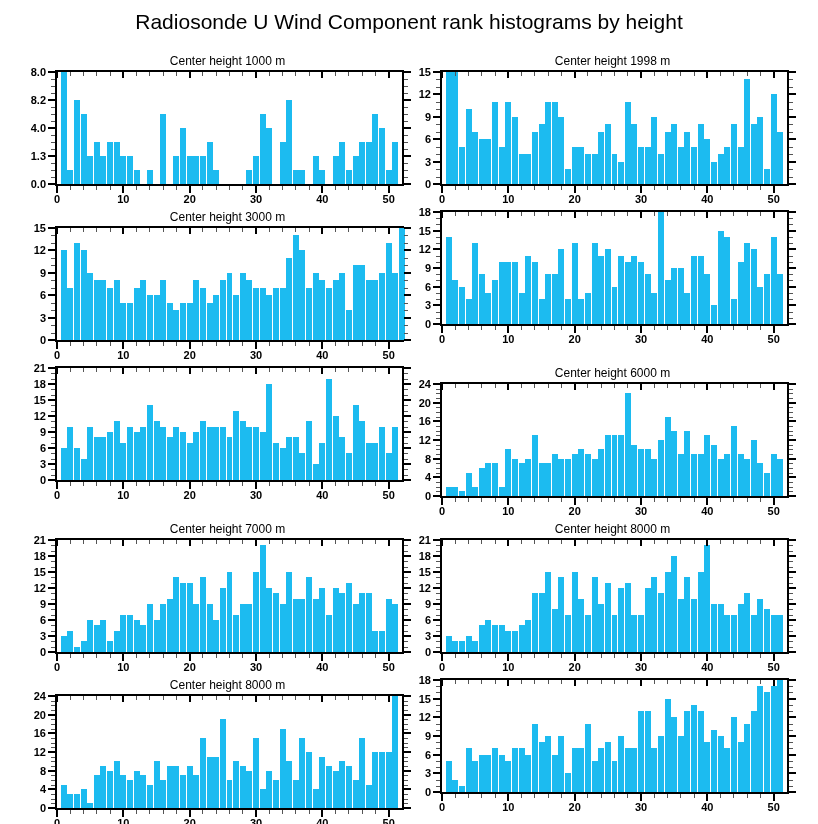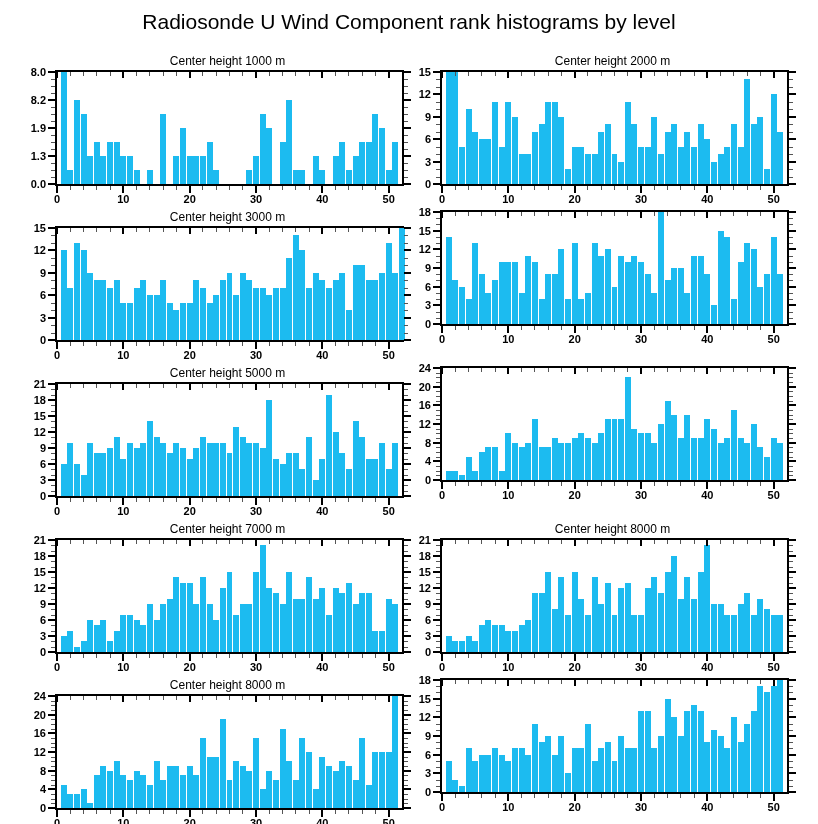--- a/index.html
+++ b/index.html
@@ -43,21 +43,21 @@
   }
   .ylabel {
     position:absolute; right:calc(100% + 11px); transform:translateY(50%);
     font-size:11px; font-weight:bold; color:#000; white-space:nowrap;
   }
 </style>
 </head>
 <body>
 
 <div class="page">
-  <div class="main-title">Radiosonde U Wind Component rank histograms by level</div>
+  <div class="main-title">Radiosonde U Wind Component rank histograms by height</div>
   <div class="grid">
 
     <div class="panel">
       <div class="panel-title">Center height 1000 m</div>
       <div class="plotwrap">
           <div class="bar" style="left: 1.05769%; width: 1.73077%; height: 100%;"></div>
           <div class="bar" style="left: 2.98077%; width: 1.73077%; height: 12.5%;"></div>
           <div class="bar" style="left: 4.90385%; width: 1.73077%; height: 75%;"></div>
           <div class="bar" style="left: 6.82692%; width: 1.73077%; height: 62.5%;"></div>
           <div class="bar" style="left: 8.75%; width: 1.73077%; height: 25%;"></div>
@@ -184,28 +184,28 @@
           <div class="yt-minor-l" style="bottom: calc(81.25% - 1px);"></div>
           <div class="yt-minor-r" style="bottom: calc(81.25% - 1px);"></div>
           <div class="yt-minor-l" style="bottom: calc(87.5% - 1px);"></div>
           <div class="yt-minor-r" style="bottom: calc(87.5% - 1px);"></div>
           <div class="yt-minor-l" style="bottom: calc(93.75% - 1px);"></div>
           <div class="yt-minor-r" style="bottom: calc(93.75% - 1px);"></div>
           <div class="yt-major-l" style="bottom: calc(100% - 1px);"></div>
           <div class="yt-major-r" style="bottom: calc(100% - 1px);"></div>
           <div class="ylabel" style="bottom: 0%;">0.0</div>
           <div class="ylabel" style="bottom: 25%;">1.3</div>
-          <div class="ylabel" style="bottom: 50%;">1.9</div>
+          <div class="ylabel" style="bottom: 50%;">4.0</div>
           <div class="ylabel" style="bottom: 75%;">8.2</div>
           <div class="ylabel" style="bottom: 100%;">8.0</div>
         </div>
     </div>
 
     <div class="panel">
-      <div class="panel-title">Center height 2000 m</div>
+      <div class="panel-title">Center height 1998 m</div>
       <div class="plotwrap">
           <div class="bar" style="left: 1.05769%; width: 1.73077%; height: 100%;"></div>
           <div class="bar" style="left: 2.98077%; width: 1.73077%; height: 100%;"></div>
           <div class="bar" style="left: 4.90385%; width: 1.73077%; height: 33.3333%;"></div>
           <div class="bar" style="left: 6.82692%; width: 1.73077%; height: 66.6667%;"></div>
           <div class="bar" style="left: 8.75%; width: 1.73077%; height: 46.6667%;"></div>
           <div class="bar" style="left: 10.6731%; width: 1.73077%; height: 40%;"></div>
           <div class="bar" style="left: 12.5962%; width: 1.73077%; height: 40%;"></div>
           <div class="bar" style="left: 14.5192%; width: 1.73077%; height: 73.3333%;"></div>
           <div class="bar" style="left: 16.4423%; width: 1.73077%; height: 33.3333%;"></div>
@@ -657,21 +657,20 @@
           <div class="ylabel" style="bottom: 16.6667%;">3</div>
           <div class="ylabel" style="bottom: 33.3333%;">6</div>
           <div class="ylabel" style="bottom: 50%;">9</div>
           <div class="ylabel" style="bottom: 66.6667%;">12</div>
           <div class="ylabel" style="bottom: 83.3333%;">15</div>
           <div class="ylabel" style="bottom: 100%;">18</div>
         </div>
     </div>
 
     <div class="panel">
-      <div class="panel-title">Center height 5000 m</div>
       <div class="plotwrap">
           <div class="bar" style="left: 1.05769%; width: 1.73077%; height: 28.5714%;"></div>
           <div class="bar" style="left: 2.98077%; width: 1.73077%; height: 47.619%;"></div>
           <div class="bar" style="left: 4.90385%; width: 1.73077%; height: 28.5714%;"></div>
           <div class="bar" style="left: 6.82692%; width: 1.73077%; height: 19.0476%;"></div>
           <div class="bar" style="left: 8.75%; width: 1.73077%; height: 47.619%;"></div>
           <div class="bar" style="left: 10.6731%; width: 1.73077%; height: 38.0952%;"></div>
           <div class="bar" style="left: 12.5962%; width: 1.73077%; height: 38.0952%;"></div>
           <div class="bar" style="left: 14.5192%; width: 1.73077%; height: 42.8571%;"></div>
           <div class="bar" style="left: 16.4423%; width: 1.73077%; height: 52.381%;"></div>
@@ -824,20 +823,21 @@
           <div class="ylabel" style="bottom: 28.5714%;">6</div>
           <div class="ylabel" style="bottom: 42.8571%;">9</div>
           <div class="ylabel" style="bottom: 57.1429%;">12</div>
           <div class="ylabel" style="bottom: 71.4286%;">15</div>
           <div class="ylabel" style="bottom: 85.7143%;">18</div>
           <div class="ylabel" style="bottom: 100%;">21</div>
         </div>
     </div>
 
     <div class="panel">
+      <div class="panel-title">Center height 6000 m</div>
       <div class="plotwrap">
           <div class="bar" style="left: 1.05769%; width: 1.73077%; height: 8.33333%;"></div>
           <div class="bar" style="left: 2.98077%; width: 1.73077%; height: 8.33333%;"></div>
           <div class="bar" style="left: 4.90385%; width: 1.73077%; height: 4.16667%;"></div>
           <div class="bar" style="left: 6.82692%; width: 1.73077%; height: 20.8333%;"></div>
           <div class="bar" style="left: 8.75%; width: 1.73077%; height: 8.33333%;"></div>
           <div class="bar" style="left: 10.6731%; width: 1.73077%; height: 25%;"></div>
           <div class="bar" style="left: 12.5962%; width: 1.73077%; height: 29.1667%;"></div>
           <div class="bar" style="left: 14.5192%; width: 1.73077%; height: 29.1667%;"></div>
           <div class="bar" style="left: 16.4423%; width: 1.73077%; height: 8.33333%;"></div>

